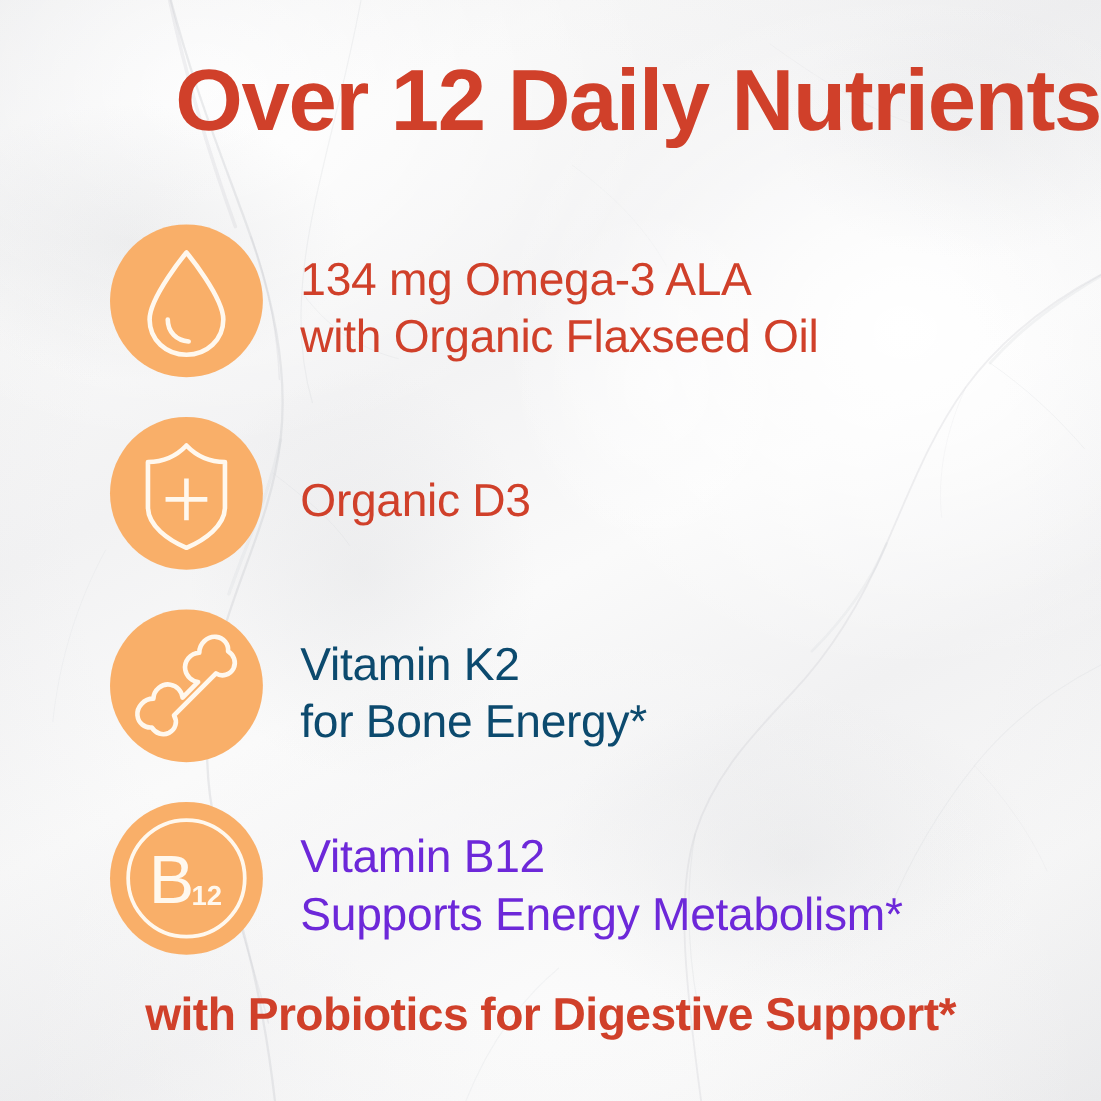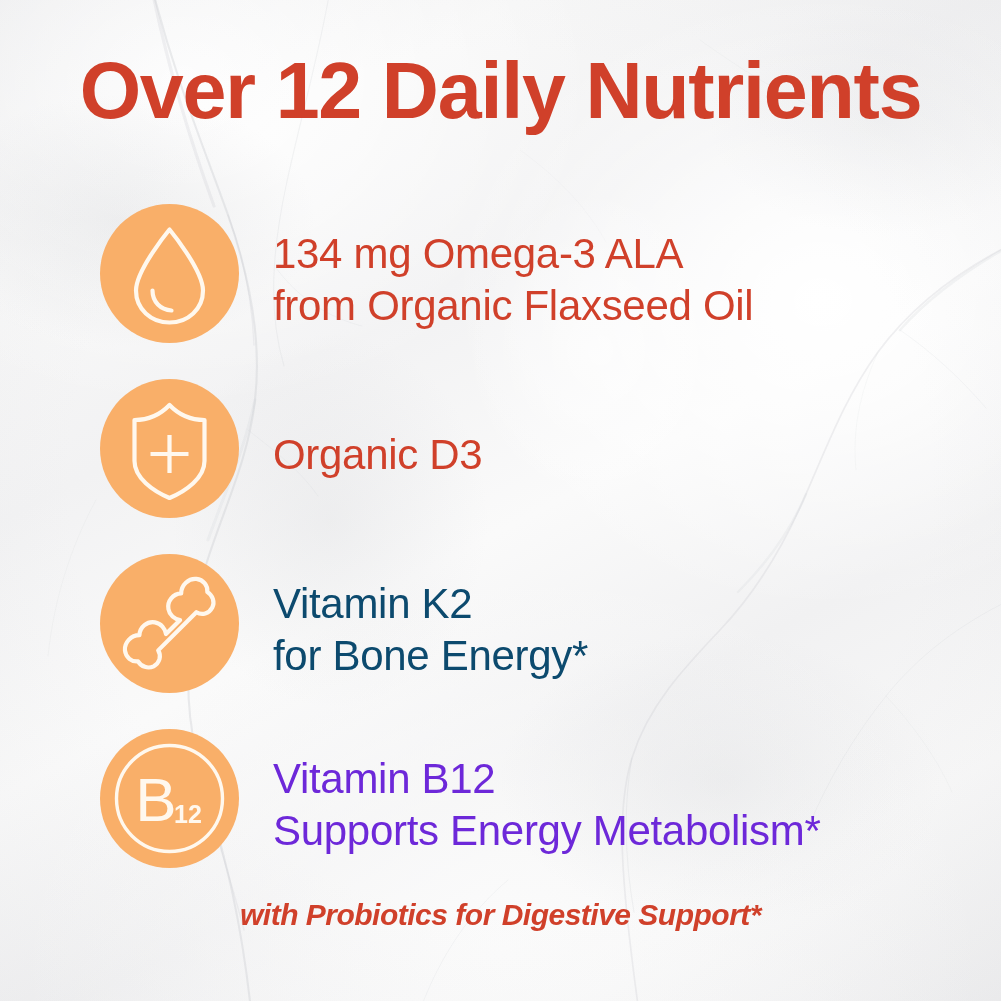--- a/index.html
+++ b/index.html
@@ -52,21 +52,21 @@
     inset: 0;
     background: radial-gradient(ellipse 78% 78% at 50% 48%, rgba(255,255,255,0) 55%, rgba(205,206,210,0.18) 100%);
   }
 
   
   .title {
     position: absolute;
     left: 0;
     right: 0;
     top: 48px;
-    text-align: center;
+    text-align: right;
     font-size: 79px;
     font-weight: 700;
     letter-spacing: -1.2px;
     line-height: 1.08;
     white-space: nowrap;
   }
 
   
   .rows {
     position: absolute;
@@ -104,25 +104,24 @@
   .row-text .l1 { display: block; margin-top: 12px; }
   .row-text .l2 { display: block; }
 
   
   .footer {
     position: absolute;
     left: 0;
     right: 0;
     top: 898px;
     text-align: center;
-    font-size: 30px;
+    font-size: 42px;
     font-weight: 700;
     letter-spacing: -0.5px;
     white-space: nowrap;
-    font-style: italic;
   }
 </style>
 </head>
 <body>
 
 <div id="poster" style="background-color: rgb(244, 244, 245);">
 
   <div class="marble-base"></div>
 
   <svg class="marble-veins" width="1001" height="1001" viewBox="0 0 1001 1001" aria-hidden="true">
@@ -166,21 +165,21 @@
 
     <div class="row">
       <div class="badge" style="background:#F9AF69;">
         <svg width="139" height="139" viewBox="0 0 139 139">
           <path d="M69.5 25.5 C 69.5 25.5 36 66 36 86.5 C 36 105 51 118.5 69.5 118.5 C 88 118.5 103 105 103 86.5 C 103 66 69.5 25.5 69.5 25.5 Z" fill="none" stroke="#FFF8EE" stroke-width="4.2" stroke-linejoin="round"></path>
           <path d="M 52.5 86.5 C 52.5 98 60.5 105.5 71.5 106.5" fill="none" stroke="#FFF8EE" stroke-width="4.2" stroke-linecap="round"></path>
         </svg>
       </div>
       <div class="row-text" style="color:#D0402A;">
         <span class="l1">134 mg Omega-3 ALA</span>
-        <span class="l2">from Organic Flaxseed Oil</span>
+        <span class="l2">with Organic Flaxseed Oil</span>
       </div>
     </div>
 
     <div class="row">
       <div class="badge" style="background:#F9AF69;">
         <svg width="139" height="139" viewBox="0 0 139 139">
           <path d="M69.5 26 C 60 36 47 41 34.5 41 C 34.5 41 34.5 72 34.5 82 C 34.5 99 53 112 69.5 119
                    C 86 112 104.5 99 104.5 82 C 104.5 72 104.5 41 104.5 41 C 92 41 79 36 69.5 26 Z" fill="none" stroke="#FFF8EE" stroke-width="4.2" stroke-linejoin="round"></path>
           <path d="M 69.5 56 L 69.5 94 M 50.5 75 L 88.5 75" fill="none" stroke="#FFF8EE" stroke-width="4.2" stroke-linecap="butt"></path>
         </svg>

